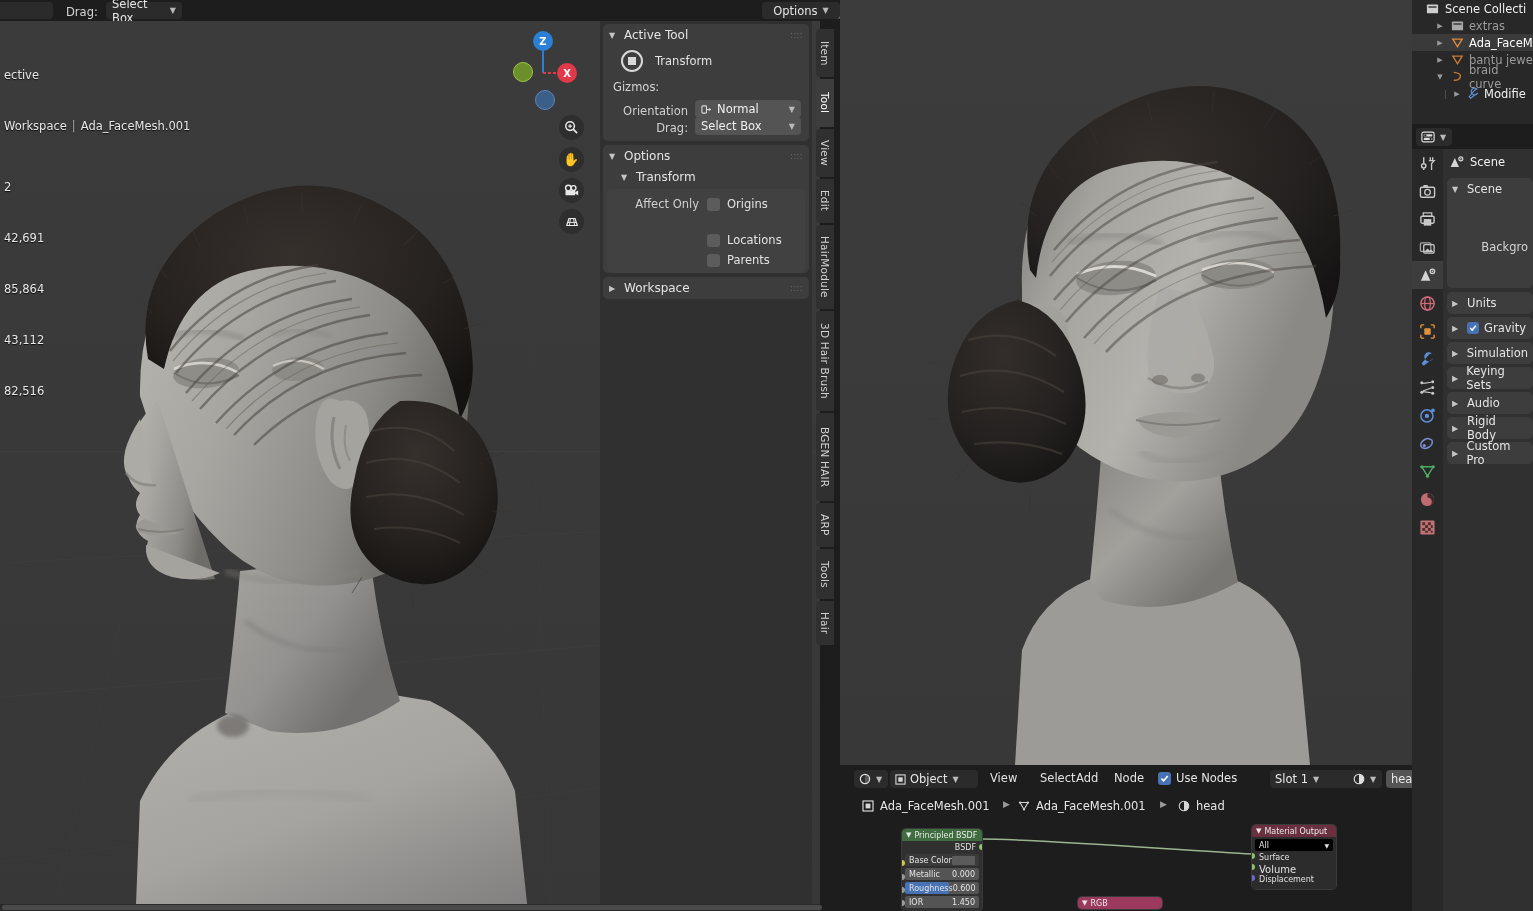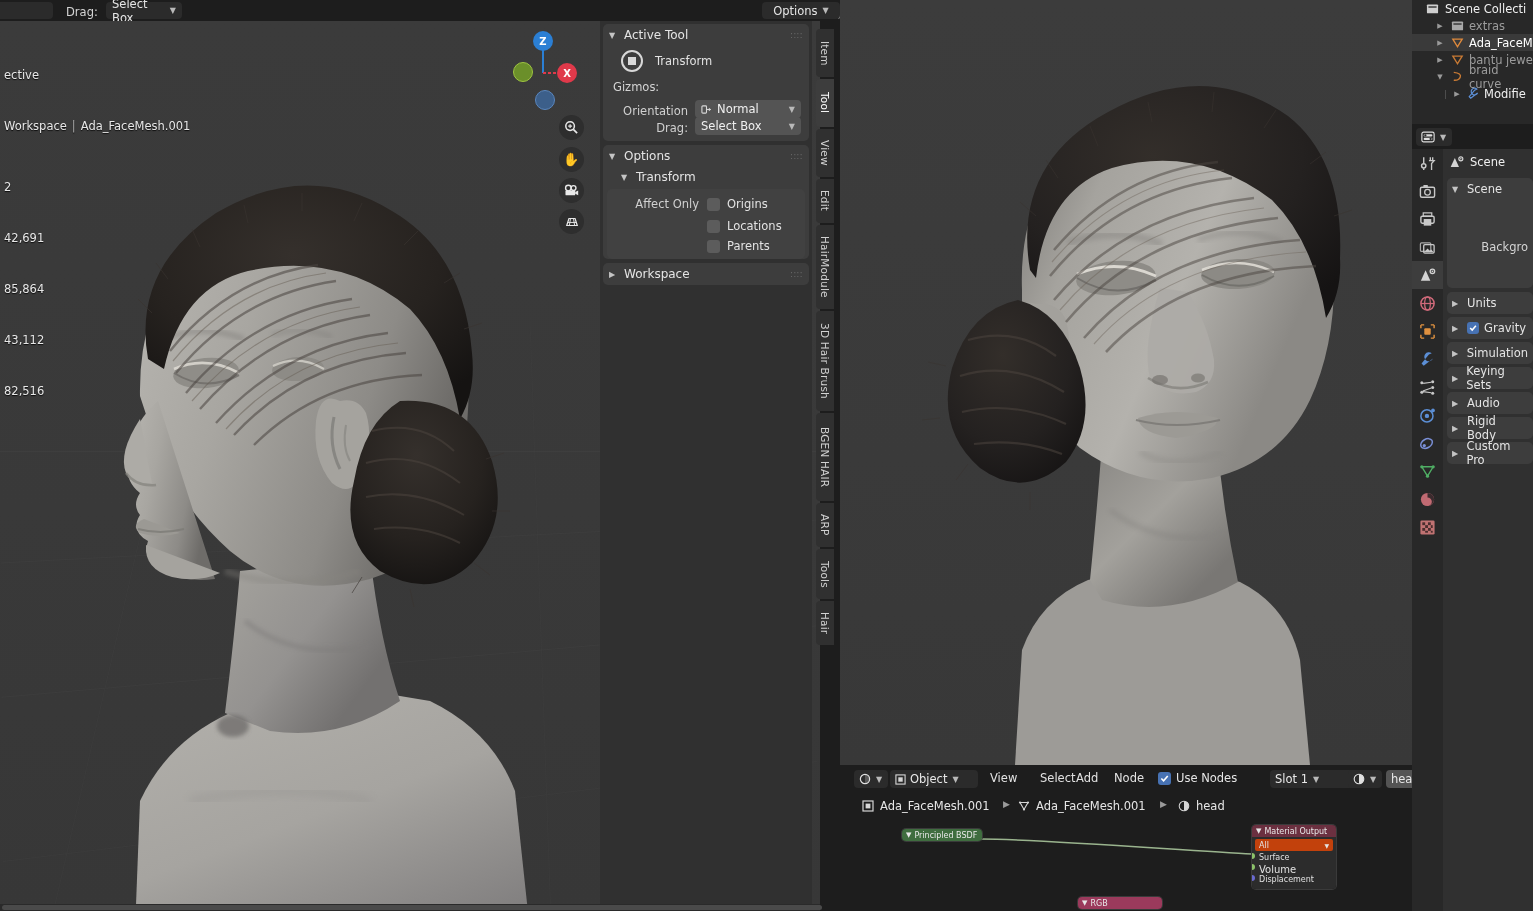--- a/index.html
+++ b/index.html
@@ -399,21 +399,21 @@
       <div class="ptitle">
         <span class="tri">▼</span>
         <span>Options</span>
         <span class="grip">::::</span>
       </div>
       <div class="ptitle" style="padding-left:18px;height:20px;">
         <span class="tri">▼</span>
         <span>Transform</span>
       </div>
       <div style="background:#414141;border-radius:5px;margin:2px 4px 4px 4px;padding:4px 0 6px 0;">
-        <div class="prow" style="height:18px;margin-bottom:4px;">
+        <div class="prow" style="height:18px;margin-bottom:18px;">
           <span class="plabel" style="width:84px;margin-right:8px;">Affect Only</span>
           <span class="cbox"></span>
           <span style="font-size:11.5px;color:#e2e2e2;">Origins</span>
         </div>
         <div class="prow" style="height:18px;margin-bottom:2px;padding-left:100px;">
           <span class="cbox"></span>
           <span style="font-size:11.5px;color:#e2e2e2;">Locations</span>
         </div>
         <div class="prow" style="height:18px;margin-bottom:0;padding-left:100px;">
           <span class="cbox"></span>
@@ -656,34 +656,54 @@
 
       <svg width="572" height="90" style="position:absolute;left:0;top:0;">
         <path d="M141 18 C 200 18, 350 30, 412 33" fill="none" stroke="#9ab48e" stroke-width="1.4"></path>
       </svg>
 
       <div class="node" style="left:62px;top:8px;width:80px;">
         <div class="nodehdr" style="background:#3f6d3f;">
           <span style="font-size:7px;margin-right:3px;">▼</span>
           <span>Principled BSDF</span>
         </div>
+        <div class="nodebody">
+          <div style="text-align:right;font-size:8px;color:#e0e0e0;padding-right:3px;height:11px;">BSDF</div>
+          <div class="nrow" style="background:#3a3a3a;">
+            <span style="flex:0 0 auto;">Base Color</span>
+            <span style="margin-left:auto;width:34px;height:9px;background:#5b5b5b;border-radius:1px;"></span>
+          </div>
+          <div class="nrow">
+            <span>Metallic</span>
+            <span class="v">0.000</span>
+          </div>
+          <div class="nrow" style="position:relative;overflow:hidden;">
+            <span style="position:absolute;left:0;top:0;bottom:0;width:60%;background:#4772b3;border-radius:2px;"></span>
+            <span style="position:relative;">Roughness</span>
+            <span class="v" style="position:relative;">0.600</span>
+          </div>
+          <div class="nrow" style="margin-bottom:0;">
+            <span>IOR</span>
+            <span class="v">1.450</span>
+          </div>
+        </div>
         <span class="sock" style="left:-3px;top:31px;background:#cbcb3f;"></span>
         <span class="sock" style="left:-3px;top:45px;background:#9a9a9a;"></span>
         <span class="sock" style="left:-3px;top:58px;background:#9a9a9a;"></span>
         <span class="sock" style="left:-3px;top:71px;background:#9a9a9a;"></span>
         <span class="sock" style="right:-3px;top:15px;background:#8cc26a;"></span>
       </div>
 
       <div class="node" style="left:412px;top:4px;width:84px;">
         <div class="nodehdr" style="background:#6b3040;">
           <span style="font-size:7px;margin-right:3px;">▼</span>
           <span>Material Output</span>
         </div>
         <div class="nodebody" style="background:#2c2c2c;">
-          <div class="nrow" style="background:#c2410c;">
+          <div class="nrow" style="background:#000000;">
             <span>All</span>
             <span class="v" style="font-size:6px;">▼</span>
           </div>
           <div style="font-size:8px;color:#e0e0e0;height:11px;padding-left:4px;">Surface</div>
           <div style="font-size:10px;color:#e0e0e0;height:11px;padding-left:4px;">Volume</div>
           <div style="font-size:8px;color:#e0e0e0;height:11px;padding-left:4px;">Displacement</div>
         </div>
         <span class="sock" style="left:-3px;top:28px;background:#8cc26a;"></span>
         <span class="sock" style="left:-3px;top:39px;background:#8cc26a;"></span>
         <span class="sock" style="left:-3px;top:50px;background:#6a6ad0;"></span>

